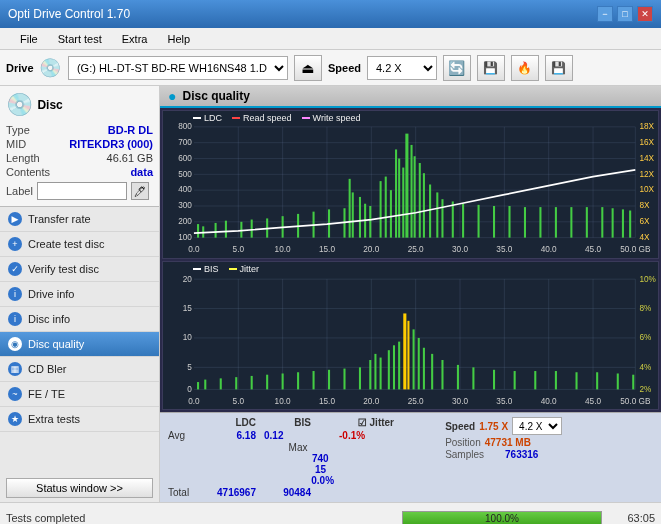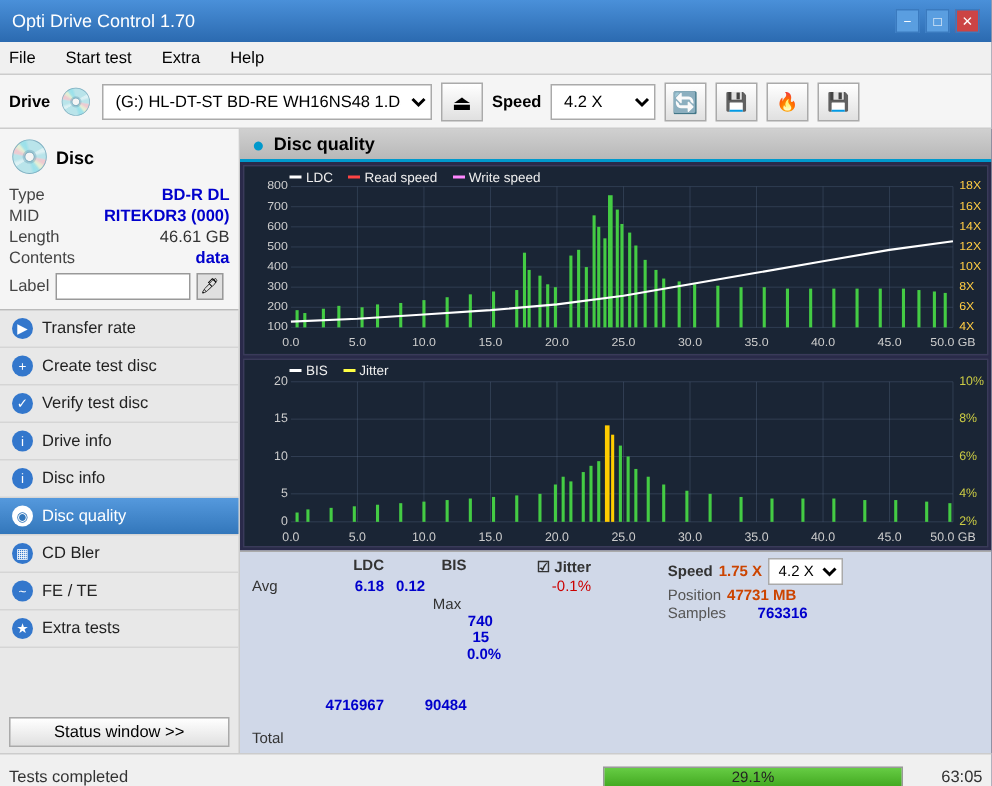--- a/index.html
+++ b/index.html
@@ -26,21 +26,21 @@
       display: flex; align-items: center; justify-content: center;
       cursor: pointer;
     }
 
     
     .menubar {
       background: #f0f0f0;
       border-bottom: 1px solid #ccc;
       display: flex;
       align-items: center;
-      padding: 2px 2px;
+      padding: 2px 16px;
       height: 22px;
       gap: 12px;
     }
     .menubar-item { font-size: 11px; cursor: pointer; padding: 2px 4px; }
 
     
     .toolbar {
       background: #f5f5f5;
       border-bottom: 1px solid #ccc;
       display: flex;
@@ -642,33 +642,33 @@
             <span style="color:#333;">☑</span>
             <span>Jitter</span>
           </span>
         </div>
 
         <div style="display:flex; align-items:center; font-size:10px; margin-bottom:1px;">
           <span style="width:36px; color:#333;">Avg</span>
           <span style="width:60px; text-align:right; padding-right:8px; color:#0000cc; font-weight:bold;">6.18</span>
           <span style="width:55px; padding-right:8px; color:#0000cc; font-weight:bold;">0.12</span>
           <span style="width:20px;"></span>
-          <span style="width:55px; text-align:right; color:#cc0000; font-weight:normal;">-0.1%</span>
+          <span style="width:55px; text-align:left; color:#cc0000; font-weight:bold;">-0.1%</span>
         </div>
 
         <div style="display:flex; align-items:center; font-size:10px; margin-bottom:1px;flex-direction:column;">
           <span style="width:36px; color:#333;">Max</span>
           <span style="width:60px; text-align:right; padding-right:8px; color:#0000cc; font-weight:bold;">740</span>
           <span style="width:55px; text-align:right; padding-right:8px; color:#0000cc; font-weight:bold;">15</span>
           <span style="width:20px;"></span>
           <span style="width:55px; text-align:right; color:#0000cc; font-weight:bold;">0.0%</span>
         </div>
 
         <div style="display:flex; align-items:center; font-size:10px;">
-          <span style="width:36px; color:#333;margin-top:44px;">Total</span>
+          <span style="width:36px; color:#333;">Total</span>
           <span style="width:60px; text-align:right; padding-right:8px; color:#0000cc; font-weight:bold;">4716967</span>
           <span style="width:55px; text-align:right; padding-right:8px; color:#0000cc; font-weight:bold;">90484</span>
         </div>
       </div>
 
       <div style="flex:1.5; display:flex; gap:6px;">
         <div style="flex:1; font-size:10px;">
 
           <div style="display:flex; align-items:center; gap:4px; margin-bottom:2px;">
             <span style="font-weight:bold; color:#333;">Speed</span>
@@ -692,16 +692,16 @@
       </div>
     </div>
 
   </div>
 </div>
 
 <div class="statusbar">
   <span class="status-text">Tests completed</span>
   <div class="progress-bar-container">
     <div class="progress-bar-fill" style="width:100%;"></div>
-    <span class="progress-text">29.1%</span>
+    <span class="progress-text">100.0%</span>
   </div>
   <span class="time-display">63:05</span>
 </div>
 
 </body></html>

